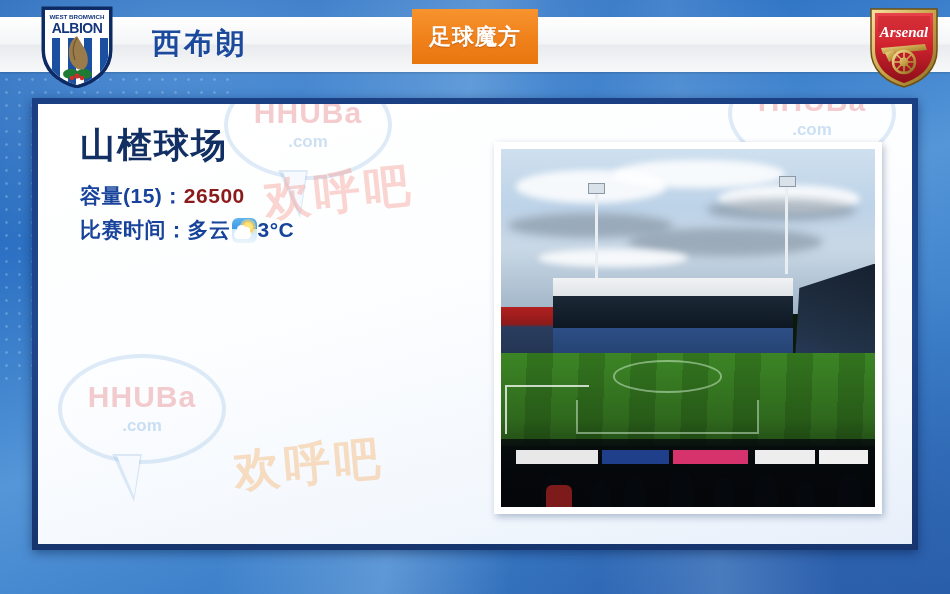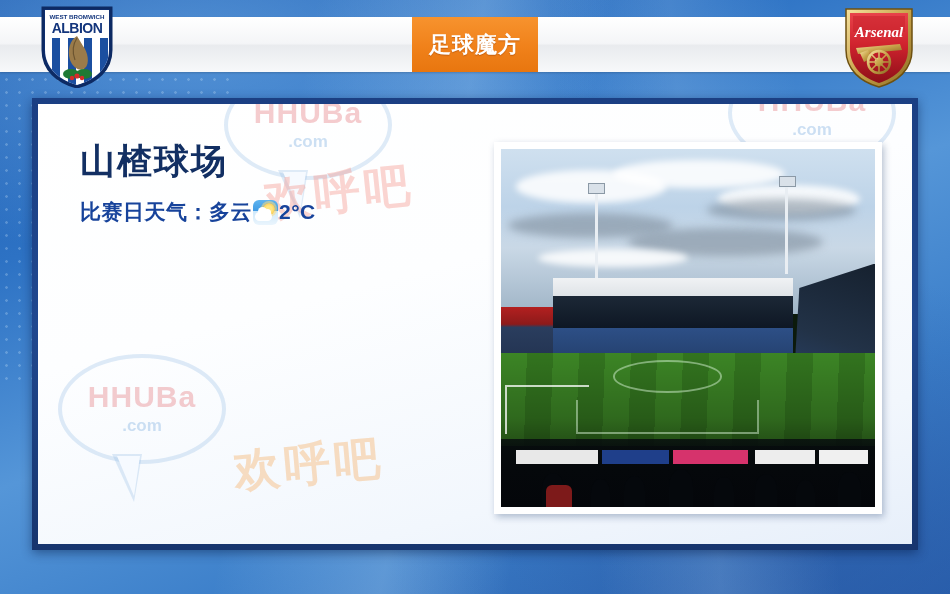--- a/index.html
+++ b/index.html
@@ -26,35 +26,35 @@
       background-image:radial-gradient(circle, rgba(220,240,255,.55) 1px, rgba(255,255,255,0) 1.6px);
       background-size:13px 13px;opacity:.45;}
 
   
   .header{position:absolute;left:0;top:0;width:950px;height:92px;}
   .header-bar{position:absolute;left:0;top:17px;width:950px;height:55px;
       background:linear-gradient(180deg,#ffffff 0%,#f4f5f7 48%,#e9ebee 52%,#f7f8fa 100%);
       box-shadow:0 1px 2px rgba(0,0,0,.18);}
   .header-bar:after{content:"";position:absolute;left:0;top:0;width:100%;height:1px;background:rgba(255,255,255,.9);}
 
-  .center-logo{position:absolute;left:412px;top:17px;width:126px;height:55px;
+  .center-logo{position:absolute;left:412px;top:9px;width:126px;height:55px;
       background:linear-gradient(180deg,#f7932e 0%,#f0811a 55%,#e8760f 100%);
       display:flex;align-items:center;justify-content:center;}
   .center-logo-text{color:#ffffff;font-size:22px;font-weight:700;letter-spacing:1px;
       text-shadow:0 1px 1px rgba(150,60,0,.45);}
 
   .team-name{position:absolute;top:24px;font-size:29px;font-weight:700;color:#1b4a9c;
       letter-spacing:3px;text-shadow:0 1px 0 rgba(255,255,255,.8);}
   .team-home{left:152px;}
   .team-away{left:697px;}
 
   
   .crest{position:absolute;top:6px;width:74px;height:82px;}
   .crest-home{left:40px;}
-  .crest-away{left:842px;text-align:right;}
+  .crest-away{left:867px;text-align:right;}
 
   
   .frame{position:absolute;left:32px;top:98px;width:886px;height:452px;
       background:linear-gradient(180deg,#1b3f83 0%,#20488f 50%,#17356e 100%);
       padding:6px;box-sizing:border-box;
       box-shadow:0 3px 10px rgba(0,20,60,.45);}
   .panel{position:relative;width:100%;height:100%;box-sizing:border-box;
       background:linear-gradient(165deg,#ffffff 0%,#fdfeff 40%,#f2f7fd 78%,#e7effa 100%);
       overflow:hidden;padding-left:27px;}
 
@@ -72,21 +72,21 @@
   .wm-bubble .bub-txt{position:absolute;left:0;top:26px;width:168px;text-align:center;
       color:rgba(228,120,125,.38);font-size:30px;font-weight:700;letter-spacing:1px;}
   .wm-bubble .bub-sub{position:absolute;left:0;top:62px;width:168px;text-align:center;
       color:rgba(150,190,230,.48);font-size:17px;font-weight:700;}
 
   .wm-hb{font-size:46px;font-weight:700;letter-spacing:4px;
       color:rgba(246,150,140,.40);}
   .wm-hb.orange{color:rgba(246,178,110,.42);}
 
   
-  .info{position:absolute;left:42px;top:34px;width:430px;}
+  .info{position:absolute;left:42px;top:18px;width:430px;}
   .stadium-title{font-size:35px;font-weight:700;color:#122f63;letter-spacing:2px;margin:0 0 10px 0;}
   .desc{font-size:21px;font-weight:700;color:#17439b;line-height:1.45;margin:0 0 4px 0;letter-spacing:.5px;}
   .row{font-size:21px;font-weight:700;color:#17439b;line-height:1.62;letter-spacing:.5px;white-space:nowrap;}
   .val{color:#8b1b1b;}
   .wicon{display:inline-block;width:25px;height:25px;vertical-align:-6px;margin:0 1px;
       border-radius:6px;position:relative;overflow:hidden;
       background:linear-gradient(180deg,#5fb4ef 0%,#3f9ae4 45%,#cfe8fa 46%,#eaf5fd 100%);}
   .wicon .sun{position:absolute;right:3px;top:3px;width:12px;height:12px;border-radius:50%;
       background:radial-gradient(circle,#ffe680 35%,#f7b731 100%);
       box-shadow:0 0 0 2px rgba(255,220,120,.55);}
@@ -169,20 +169,21 @@
           <circle cx="37" cy="70" r="2.6" fill="#d62b2b"></circle>
           <circle cx="32" cy="72" r="2.2" fill="#d62b2b"></circle>
           <circle cx="42" cy="72" r="2.2" fill="#d62b2b"></circle>
         </g>
         <path d="M3 2 H71 V44 C71 64 56 76 37 81 C18 76 3 64 3 44 Z" fill="none" stroke="#0d2a63" stroke-width="3"></path>
         <text x="37" y="13" font-family="Liberation Sans, sans-serif" font-size="6.2" font-weight="bold" fill="#13357c" text-anchor="middle">WEST BROMWICH</text>
         <text x="37" y="27" font-family="Liberation Sans, sans-serif" font-size="14" font-weight="bold" fill="#13357c" text-anchor="middle" letter-spacing="-0.5">ALBION</text>
       </svg>
     </div>
 
+    <div class="team-name team-home">西布朗</div>
 
     <div class="center-logo">
       <span class="center-logo-text">足球魔方</span>
     </div>
 
 
     <div class="crest crest-away">
       <svg width="74" height="82" viewBox="0 0 74 82">
         <defs>
           <linearGradient id="arsRed" x1="0" y1="0" x2="0" y2="1">
@@ -231,25 +232,28 @@
         <div class="bub-txt">HHUBa</div>
         <div class="bub-sub">.com</div>
       </div>
       <div class="wm wm-hb" style="left:226px;top:58px;transform:rotate(-6deg);">欢呼吧</div>
       <div class="wm wm-hb orange" style="left:196px;top:330px;transform:rotate(-5deg);">欢呼吧</div>
 
       <div class="info">
         <h1 class="stadium-title">山楂球场</h1>
 
 
-
-
-
         <div class="row">
-          <span>比赛日天气：</span><span>多云</span><span class="wicon"><i class="sun"></i><i class="cloud"></i></span><span>2°C</span>
+          <span>容量(15)：</span><span class="val">26500</span>
+        </div>
+
+
+
+        <div class="row">
+          <span>比赛时间：</span><span>多云</span><span class="wicon"><i class="sun"></i><i class="cloud"></i></span><span>3°C</span>
         </div>
       </div>
 
       <div class="photo-wrap">
         <div class="photo">
           <div class="sky"></div>
 
           <div class="cloudmass" style="left:4%;top:6%;width:40%;height:9%;"></div>
           <div class="cloudmass" style="left:30%;top:3%;width:46%;height:8%;"></div>
           <div class="cloudmass" style="left:58%;top:10%;width:38%;height:8%;"></div>

